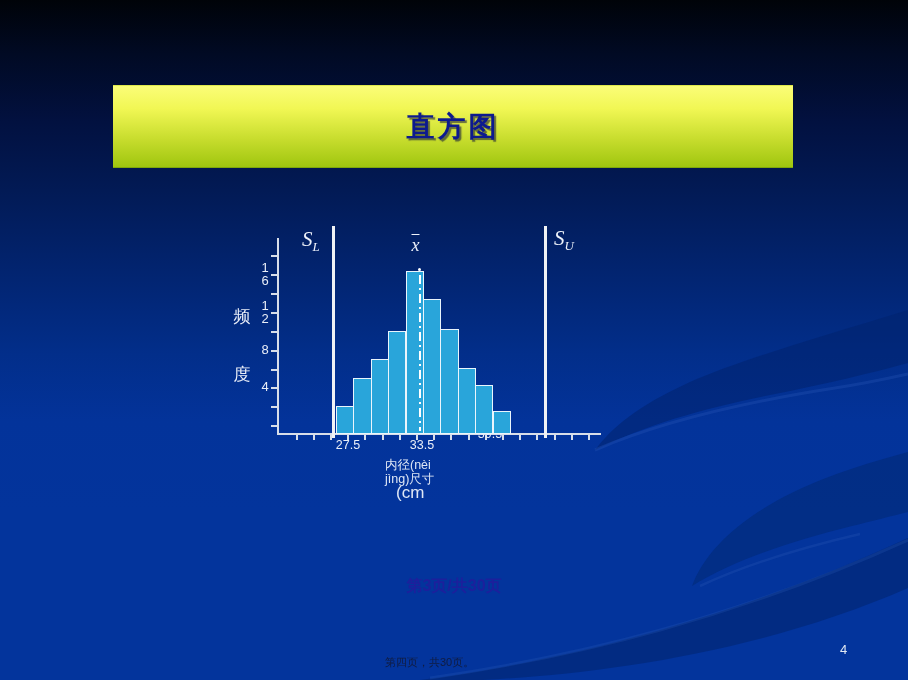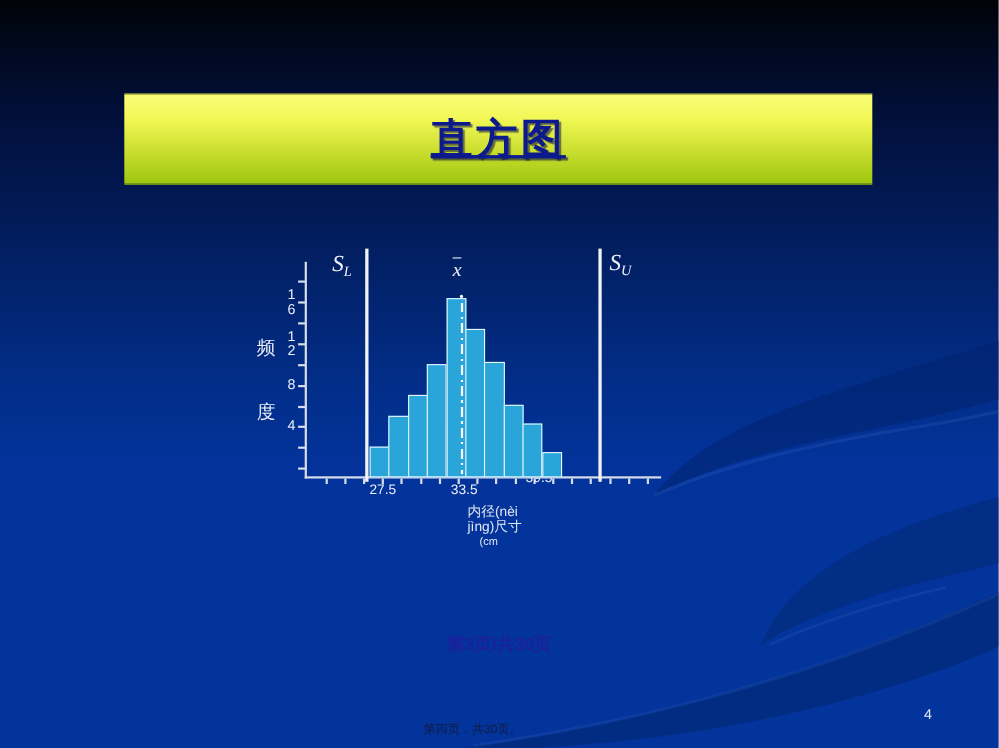--- a/index.html
+++ b/index.html
@@ -12,23 +12,22 @@
   }
   #swoosh { position:absolute; left:0; top:0; width:908px; height:680px; }
 
   #title-banner {
     position:absolute; left:113px; top:85px; width:680px; height:83px;
     background:linear-gradient(180deg,#fbfd78 0%,#f1f754 28%,#c8dd2e 65%,#9fc60f 100%);
     display:flex; align-items:center; justify-content:center;
     border-top:1px solid #dfe84a; border-bottom:1px solid #7fa80c;
   }
   #title-text {
-    font-size:38px; font-weight:bold; color:#0d1a8e; letter-spacing:3px;
+    font-size:28px; font-weight:bold; color:#0d1a8e; letter-spacing:3px;
     text-shadow:2px 2px 1px rgba(5,10,60,0.55);
-    text-decoration:underline;
   }
 
   
   .hline,.vline,.ytick,.xtick,.bar,.lbl { position:absolute; }
   .hline { height:2px; background:#d8dee9; }
   .vline { width:2px;  background:#d8dee9; }
   .ytick { width:7px; height:2px; background:#d8dee9; }
   .xtick { width:2px; height:5px; background:#d8dee9; }
   .bar   { border:1px solid #eaf5fc; }
   .lbl   { color:#e9eef8; font-size:13px; line-height:13px; }
@@ -47,23 +46,23 @@
   #mean-label { position:absolute; color:#eef2fa; font-family:"Liberation Serif", serif;
     font-style:italic; font-size:18px; }
   .ol { text-decoration:overline; }
 
   #y-axis-title {
     position:absolute; left:232px; top:288px; width:20px;
     color:#e9eef8; font-size:17px; line-height:58px; word-break:break-all; text-align:center;
   }
   #x-axis-title {
     position:absolute; left:385px; top:458px; width:80px;
-    color:#dfe7f5; font-size:12.5px; line-height:14px;margin-left:40px;
+    color:#dfe7f5; font-size:12.5px; line-height:14px;
   }
-  #x-axis-title div:last-child { font-size:10px; padding-left:11px; }
+  #x-axis-title div:last-child { font-size:17px; padding-left:11px; }
 
   #stats { position:absolute; left:614px; top:225px; color:#081029;
     font-family:"Liberation Serif", serif; font-size:21px; }
   #stats .stat-line { line-height:23px; }
   #stats .stat-line.gap { margin-top:13px; }
   #stats .var { font-style:italic; }
 
   #caption { position:absolute; left:280px; top:485px; font-size:19px; color:#d6dff0; }
 
   #footer-center { position:absolute; left:0; top:576px; width:908px; text-align:center;

